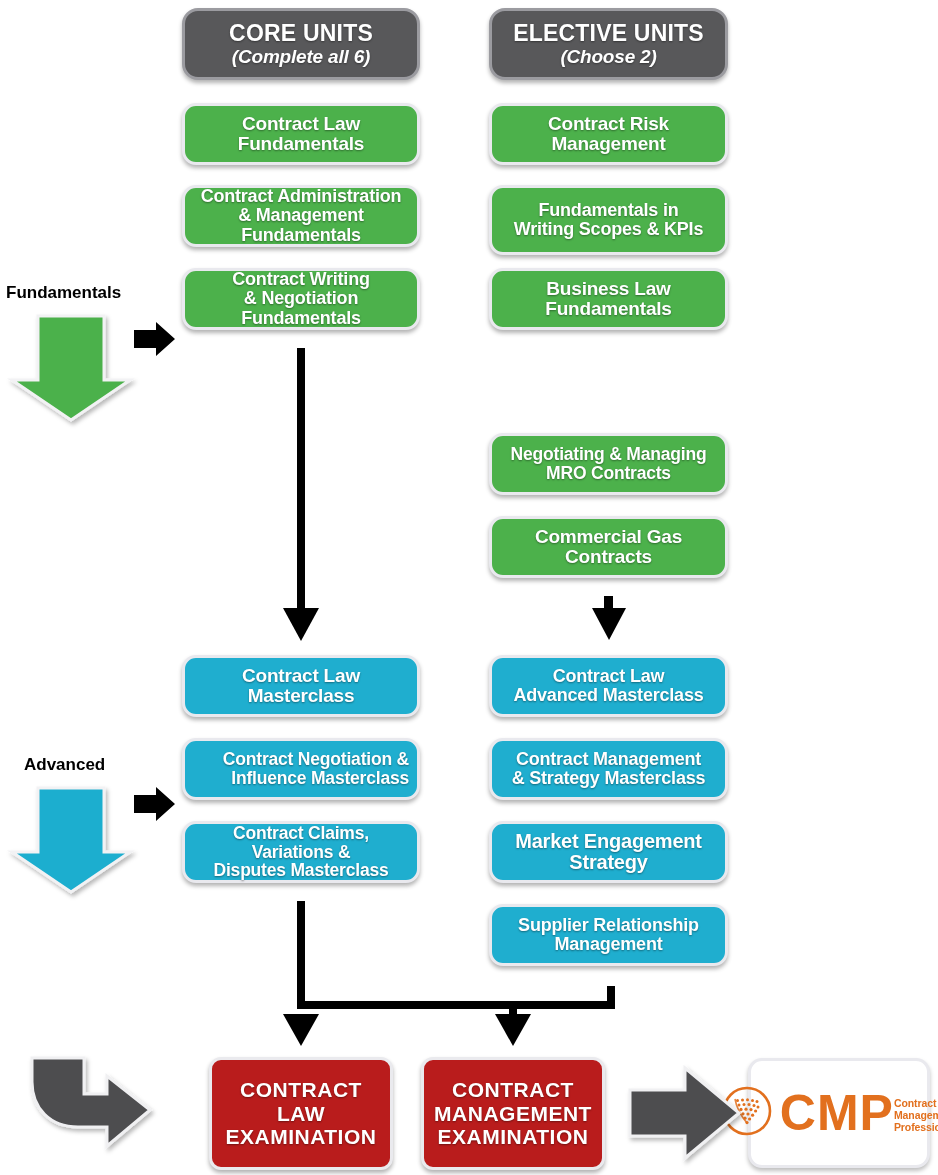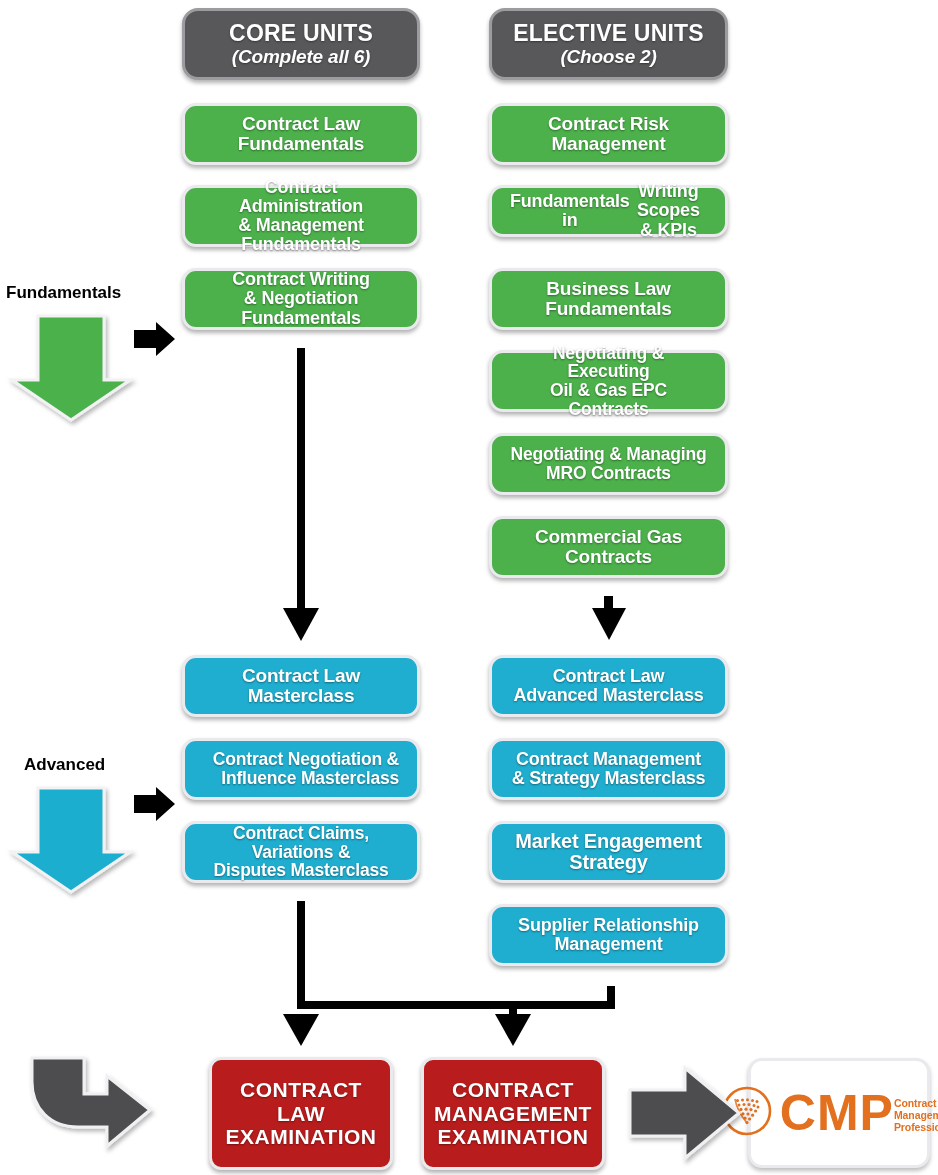--- a/index.html
+++ b/index.html
@@ -17,21 +17,21 @@
     border-radius: 14px;
     border: 3px solid #e9e9ee;
     display: flex; align-items: center; justify-content: center;
     text-align: center;
     color: #ffffff;
     font-weight: bold;
     line-height: 1.07;
     letter-spacing: -0.2px;
     text-shadow: 0 1px 2px rgba(0,0,0,.40);
     box-shadow: 0 3px 4px rgba(0,0,0,.30);
-    padding: 2px 18px;
+    padding: 2px 8px;
   }
   .box .txt { display: block; }
 
   .hdr   { background: #58585a; border-color: #9b9ba0; border-radius: 16px; }
   .green { background: #4cb14b; }
   .blue  { background: #1faecf; }
   .exam  { background: #b91c1c; border-color: #eaeaee; border-radius: 12px;
            letter-spacing: 0.5px; }
 
   .hdr .title { font-size: 23px; letter-spacing: 0.2px; }
@@ -95,31 +95,27 @@
   <div class="box green" style="left:182px; top:268px; width:238px; height:62px; font-size:18px; flex-direction:column;">
     <span class="txt">Contract Writing</span>
     <span class="txt">&amp; Negotiation</span>
     <span class="txt">Fundamentals</span>
   </div>
 
   <div class="box green" style="left:489px; top:103px; width:239px; height:62px; font-size:19px; flex-direction:column;">
     <span class="txt">Contract Risk</span>
     <span class="txt">Management</span>
   </div>
-  <div class="box green" style="left:489px; top:185px; width:239px; height:52px; font-size:18px; flex-direction:row;">
+  <div class="box green" style="left:489px; top:185px; width:239px; height:70px; font-size:18px; flex-direction:column;">
     <span class="txt">Fundamentals in</span>
     <span class="txt">Writing Scopes &amp; KPIs</span>
   </div>
   <div class="box green" style="left:489px; top:268px; width:239px; height:62px; font-size:19px; flex-direction:column;">
     <span class="txt">Business Law</span>
     <span class="txt">Fundamentals</span>
-  </div>
-  <div class="box green" style="left:489px; top:350px; width:239px; height:62px; font-size:17.5px; flex-direction:column;">
-    <span class="txt">Negotiating &amp; Executing</span>
-    <span class="txt">Oil &amp; Gas EPC Contracts</span>
   </div>
   <div class="box green" style="left:489px; top:433px; width:239px; height:62px; font-size:17.5px; flex-direction:column;">
     <span class="txt">Negotiating &amp; Managing</span>
     <span class="txt">MRO Contracts</span>
   </div>
   <div class="box green" style="left:489px; top:516px; width:239px; height:62px; font-size:19px; flex-direction:column;">
     <span class="txt">Commercial Gas</span>
     <span class="txt">Contracts</span>
   </div>
 

